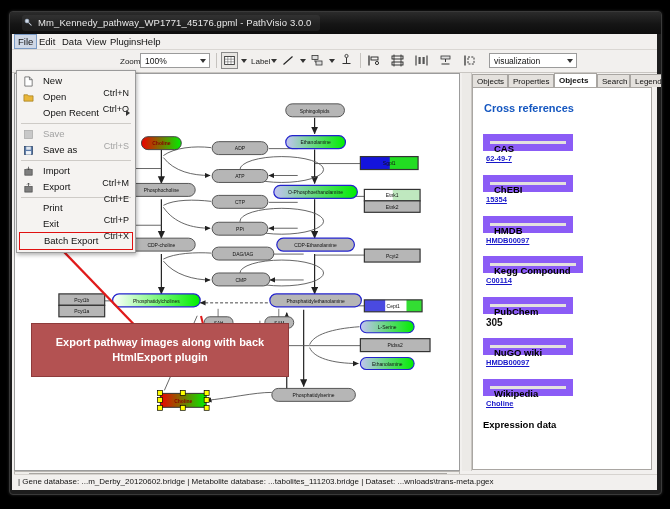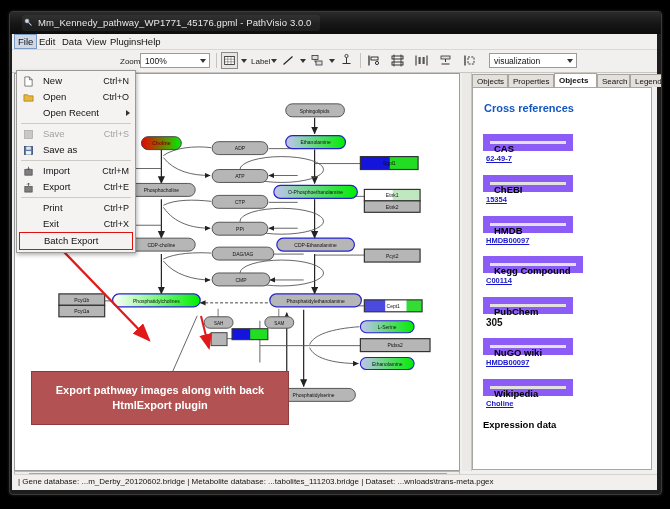--- a/index.html
+++ b/index.html
@@ -39,21 +39,21 @@
   .tb-sep{position:absolute;top:3px;width:1px;height:15px;background:#c6c3bf;}
 
   
   .canvas-wrap{position:absolute;left:2px;top:39px;width:446px;height:398px;background:#fff;
                border:1px solid #9c9c9c;box-sizing:border-box;overflow:hidden;}
   .canvas{position:absolute;left:0;top:0;width:100%;height:100%;}
 
   
   .callout{position:absolute;background:#b35252;border:1px solid #8e3b3b;
            color:#fff;font-weight:bold;font-size:11px;text-align:center;
-           display:flex;align-items:center;justify-content:center;line-height:1.35;padding:3px 6px;box-sizing:border-box;margin-top:48px;}
+           display:flex;align-items:center;justify-content:center;line-height:1.35;padding:3px 6px;box-sizing:border-box;}
   .callout .hl{color:#33dd33;}
   .redarrow{position:absolute;}
 
   
   .dock{position:absolute;left:450px;top:39px;width:193px;height:398px;background:#f2f0ee;}
   .dock-tabs{position:absolute;left:10px;top:0;height:14px;}
   .dtab{position:absolute;top:1px;height:13px;line-height:13px;font-size:8px;color:#111;
         background:#e4e1dd;border:1px solid #a9a6a2;border-bottom:none;padding:0 4px;box-sizing:border-box;}
   .dtab.sel{background:#fff;top:0;height:14px;line-height:14px;font-weight:bold;}
   .dock-body{position:absolute;left:10px;top:14px;width:180px;height:383px;background:#fff;
@@ -74,21 +74,21 @@
   .sarrow{position:absolute;top:1px;width:10px;height:7px;font-size:6px;color:#555;text-align:center;line-height:7px;}
 
   
   .status{position:absolute;left:2px;top:440px;width:643px;height:14px;background:#f2f0ee;
           border-top:1px solid #d6d3cf;font-size:8px;color:#111;line-height:14px;padding-left:4px;box-sizing:border-box;}
 
   
   .popup{position:absolute;left:4px;top:36px;width:118px;background:#f5f3f1;
          border:1px solid #9a9a9a;box-shadow:1px 2px 4px rgba(0,0,0,.3);z-index:60;padding:2px 0;}
   .pi{position:relative;height:16px;line-height:16px;font-size:9.5px;color:#111;padding-left:26px;}
-  .pi .acc{position:absolute;right:6px;top:0;font-size:9px;color:#111;}
+  .pi .acc{position:absolute;right:6px;top:12px;font-size:9px;color:#111;}
   .pi.dis,.pi.dis .acc{color:#a3a3a3;}
   .pi .sub{position:absolute;right:5px;top:5px;width:0;height:0;
            border-top:3px solid transparent;border-bottom:3px solid transparent;border-left:4px solid #333;}
   .pi .pico{position:absolute;left:6px;top:3px;width:11px;height:11px;}
   .psep{height:1px;background:#cecbc7;margin:2px 4px;}
   .pi.boxed{border:1.5px solid #e01010;margin:0 2px;padding-left:24px;}
 </style>
 </head>
 <body>
 

